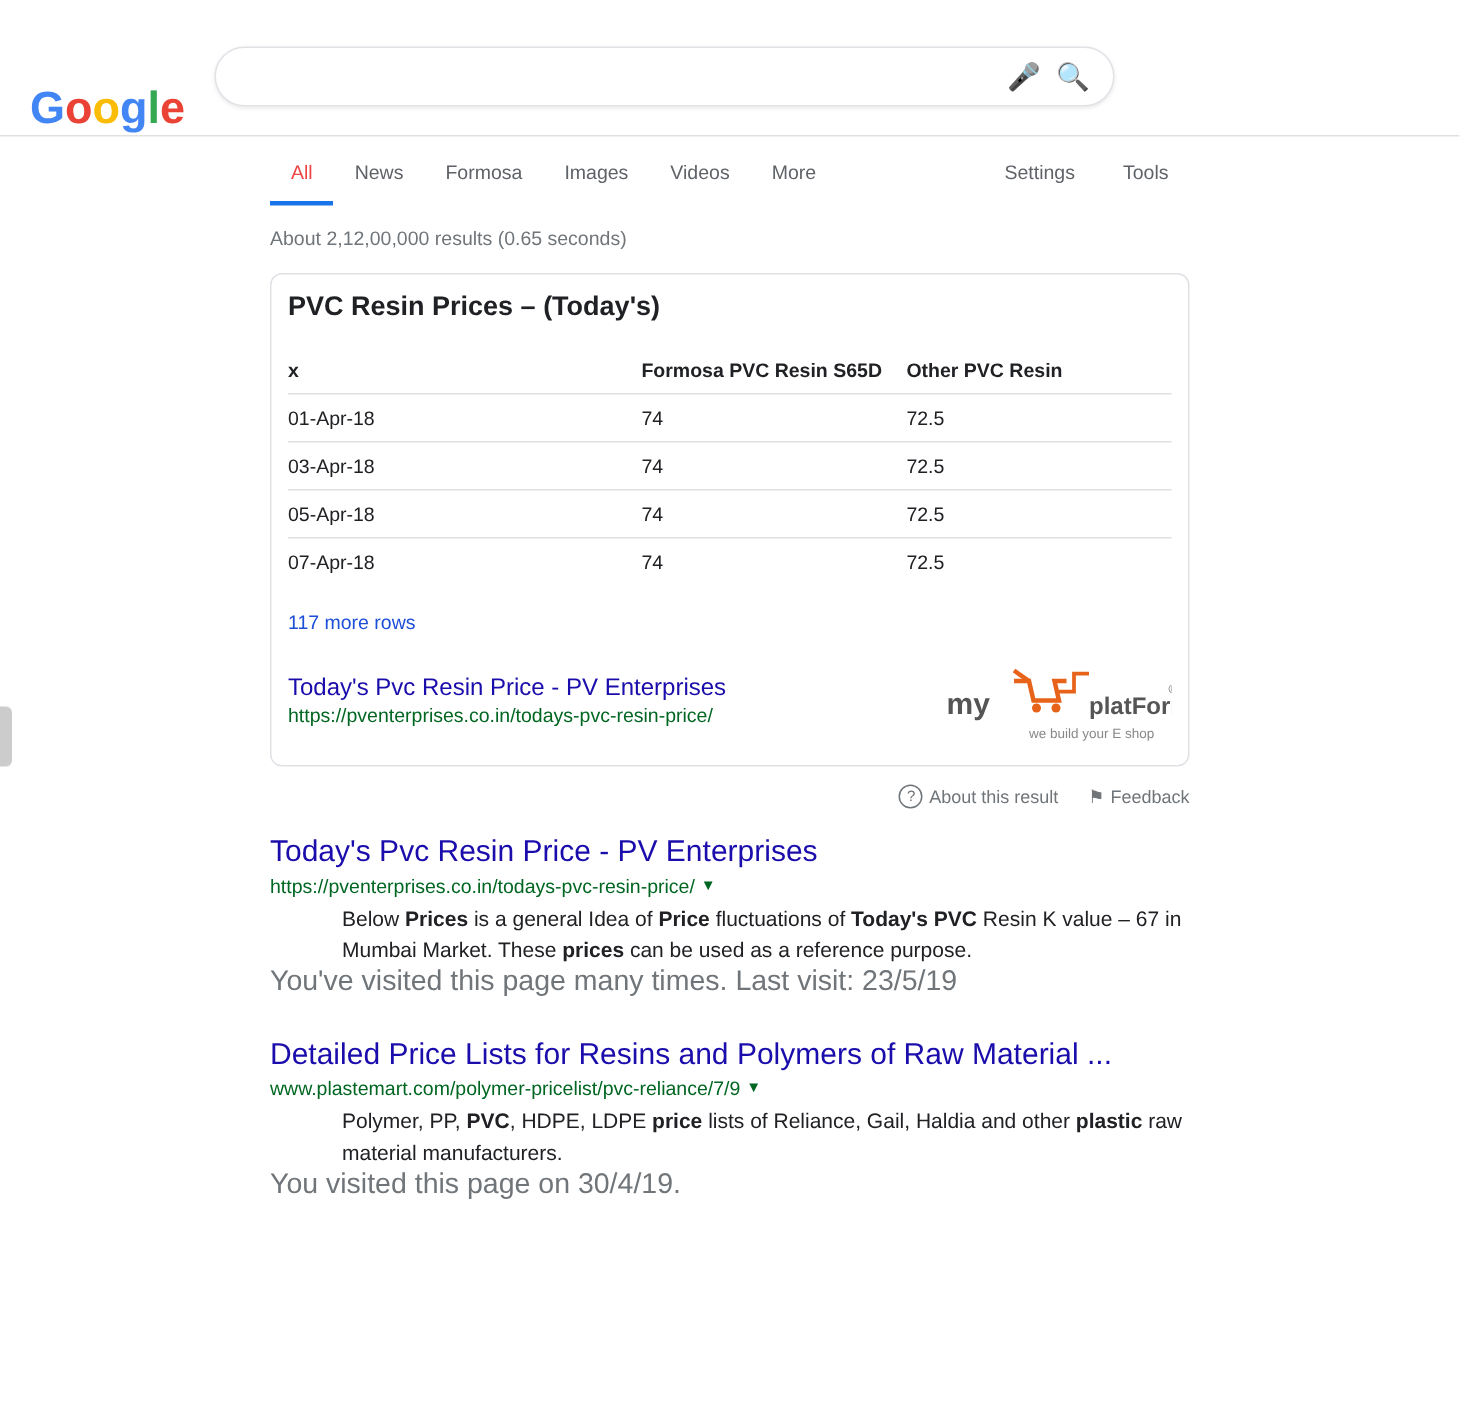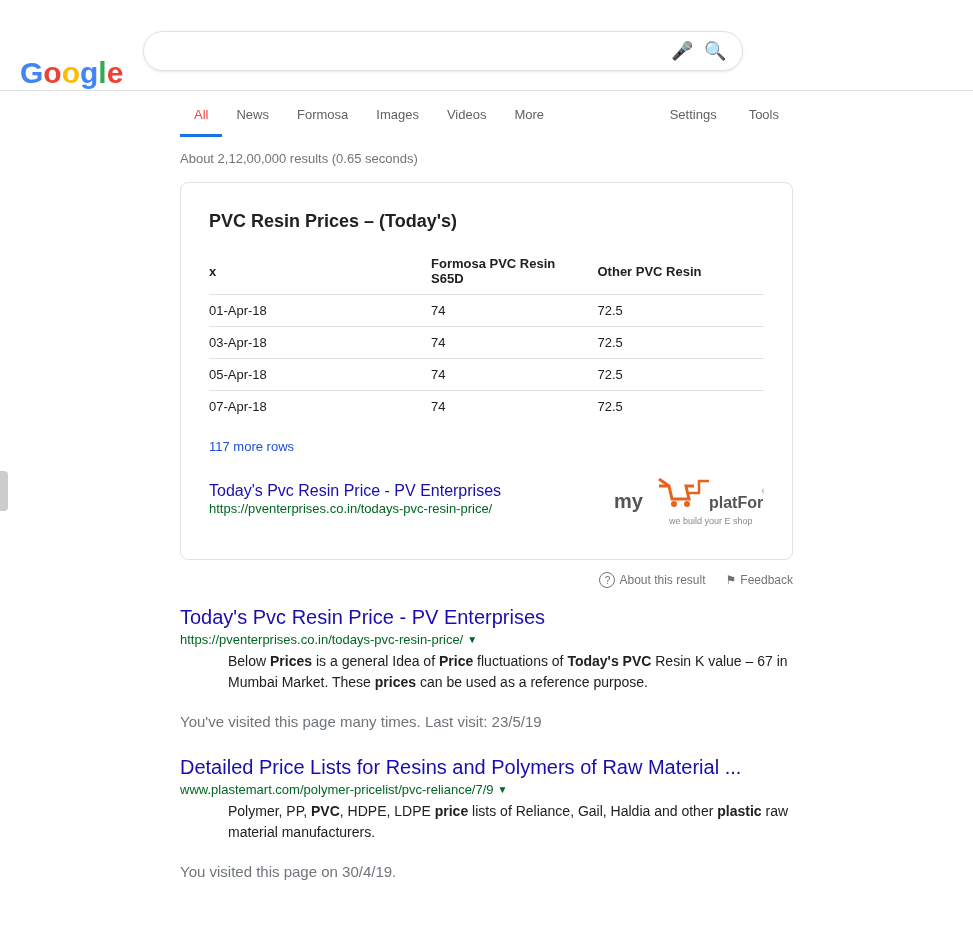--- a/index.html
+++ b/index.html
@@ -24,21 +24,21 @@
     .nav-tabs { display: flex; align-items: center; padding: 0 180px; margin-top: 4px; }
     .nav-tab { padding: 12px 14px; font-size: 13px; color: #5f6368; cursor: pointer; border-bottom: 3px solid transparent; text-decoration: none; display: flex; align-items: center; gap: 4px; }
     .nav-tab.active { color: #ef4444; border-bottom: 3px solid #1a73e8; font-weight: 500; }
     .nav-right { margin-left: auto; display: flex; gap: 4px; }
     
     
     .results-area { padding: 0 180px; }
     .results-count { color: #70757a; font-size: 13px; margin: 14px 0 16px 0; }
     
     
-    .featured-snippet { border: 1px solid #dfe1e5; border-radius: 8px; padding: 28px; margin-bottom: 12px; max-width: 760px; }
+    .featured-snippet { border: 1px solid #dfe1e5; border-radius: 8px; padding: 11px; margin-bottom: 12px; max-width: 760px; }
     .snippet-title { font-size: 18px; font-weight: bold; color: #202124; margin-bottom: 16px; }
     
     
     .price-table { width: 100%; border-collapse: collapse; margin-bottom: 16px; }
     .price-table th { text-align: left; font-weight: bold; font-size: 13px; color: #202124; padding: 8px 12px 8px 0; border-bottom: 1px solid #e0e0e0; }
     .price-table td { padding: 8px 12px 8px 0; font-size: 13px; color: #202124; border-bottom: 1px solid #e0e0e0; }
     .price-table tr:last-child td { border-bottom: none; }
     .col-x { width: 40%; }
     .col-formosa { width: 30%; }
     .col-other { width: 30%; }
@@ -57,21 +57,21 @@
     .result-meta-item { display: flex; align-items: center; gap: 4px; cursor: pointer; }
     
     
     .search-result { margin-bottom: 24px; max-width: 760px; }
     .result-title { font-size: 20px; color: #1a0dab; cursor: pointer; text-decoration: none; line-height: 1.3; }
     .result-url-row { display: flex; align-items: center; gap: 4px; margin: 2px 0 4px 0; }
     .result-url { color: #006621; font-size: 13px; }
     .dropdown-arrow { color: #006621; font-size: 10px; cursor: pointer; }
     .result-desc { font-size: 14px; color: #202124; line-height: 1.5; margin-left: 48px; }
     .result-desc b { font-weight: bold; }
-    .visited-note { color: #70757a; font-size: 15px; margin-top: 20px; }
+    .visited-note { color: #70757a; font-size: 19px; margin-top: 0; }
     
     
     .left-scroll { position: fixed; left: 0; top: 50%; width: 8px; height: 40px; background: #ccc; border-radius: 0 4px 4px 0; }
   </style>
 </head>
 <body>
 
 <div class="left-scroll"></div>
 
 <div class="header">

